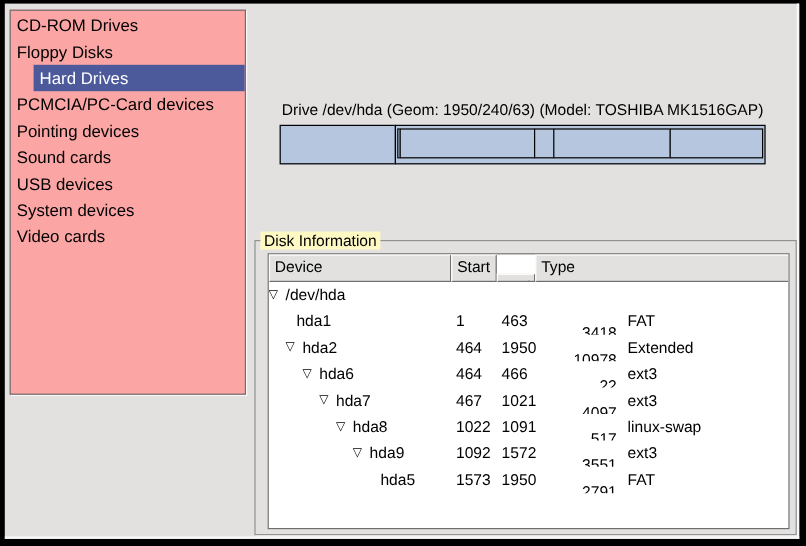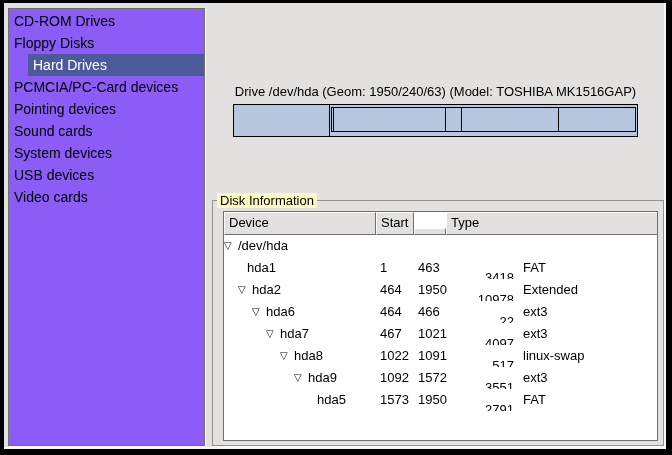--- a/index.html
+++ b/index.html
@@ -16,22 +16,22 @@
   .inner {
     position:absolute; left:4px; top:3px;
     width:662px; height:446px;
     background:#e2e1e0;
     border-right:2px solid #f8f8f8;
     border-bottom:2px solid #f8f8f8;
   }
   
   .sidebar {
     position:absolute; left:4px; top:5px;
-    width:197px; height:438px;
-    background:#8b5cf6;
+    width:197px; height:321px;
+    background:#fca5a5;
     border:1px solid #6f6f6f;
     box-shadow:1px 1px 0 #fafafa;
     overflow:hidden;
     padding-top:1px;
   }
   .side-item {
     height:22px; line-height:22px;
     padding-left:5px;
     font-size:14px; color:#000;
     white-space:nowrap; overflow:hidden;
@@ -130,22 +130,22 @@
 <div class="window">
   <div class="inner">
 
     <div class="sidebar" id="sidebar">
         <div class="side-item">CD-ROM Drives</div>
         <div class="side-item">Floppy Disks</div>
         <div class="side-item selected">Hard Drives</div>
         <div class="side-item">PCMCIA/PC-Card devices</div>
         <div class="side-item">Pointing devices</div>
         <div class="side-item">Sound cards</div>
+        <div class="side-item">USB devices</div>
         <div class="side-item">System devices</div>
-        <div class="side-item">USB devices</div>
         <div class="side-item">Video cards</div>
       </div>
 
     <div class="drive-title">Drive /dev/hda (Geom: 1950/240/63) (Model: TOSHIBA MK1516GAP)</div>
 
     <div class="partition-bar" id="partition-bar">
         <div class="seg" style="flex-grow: 463;"></div>
         <div class="seg seg-extended" style="flex-grow: 1487;">
           <div class="logicals">
             <div class="lseg" style="flex-grow: 3; min-width: 2px;"></div>

